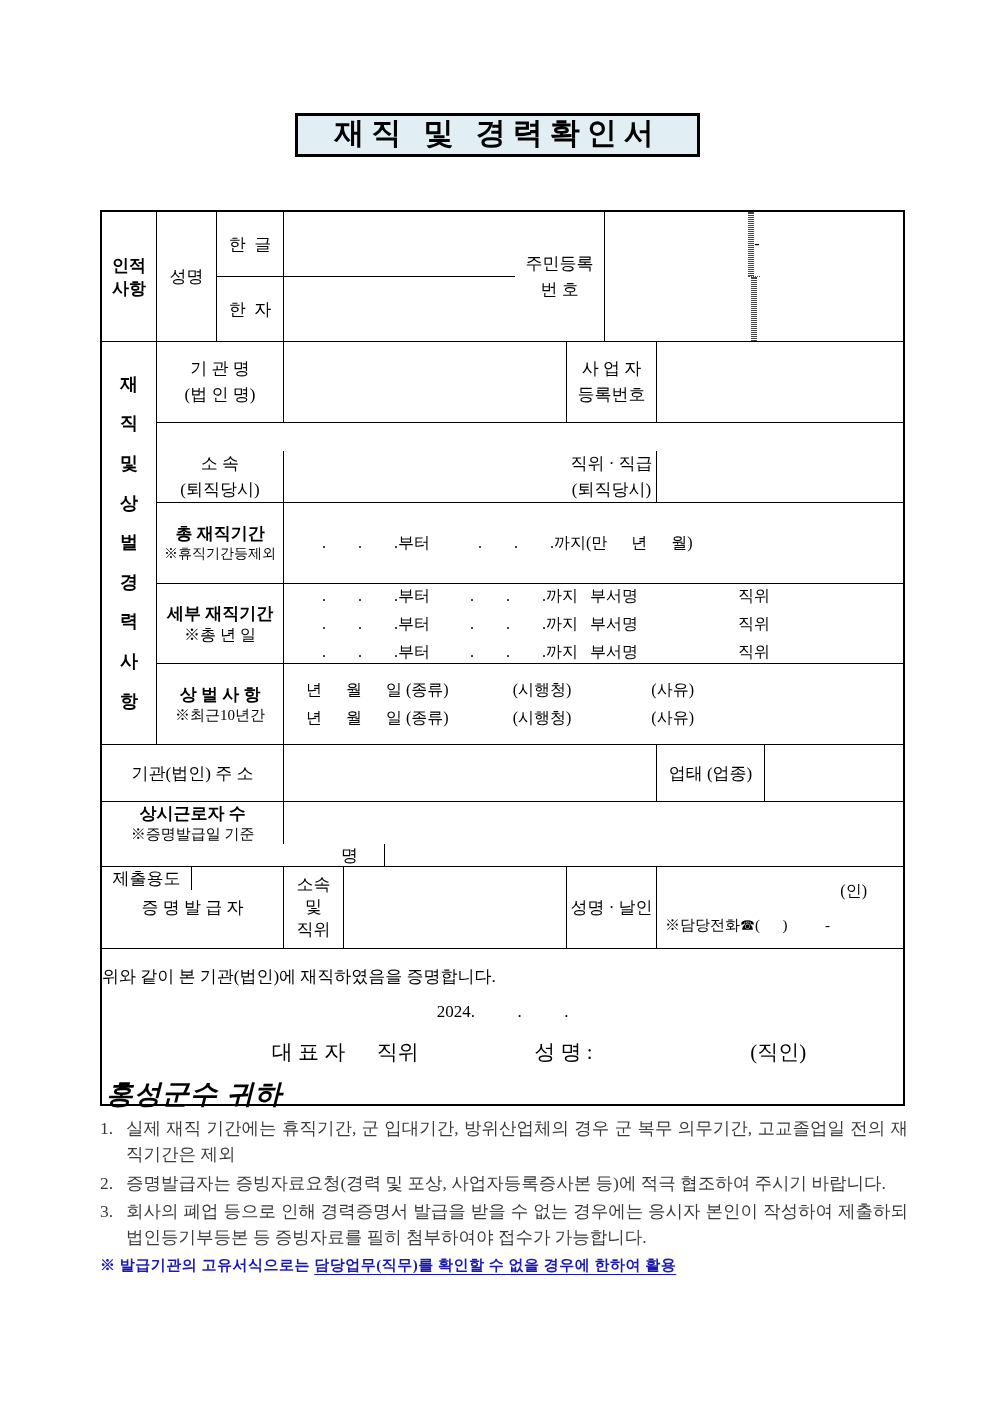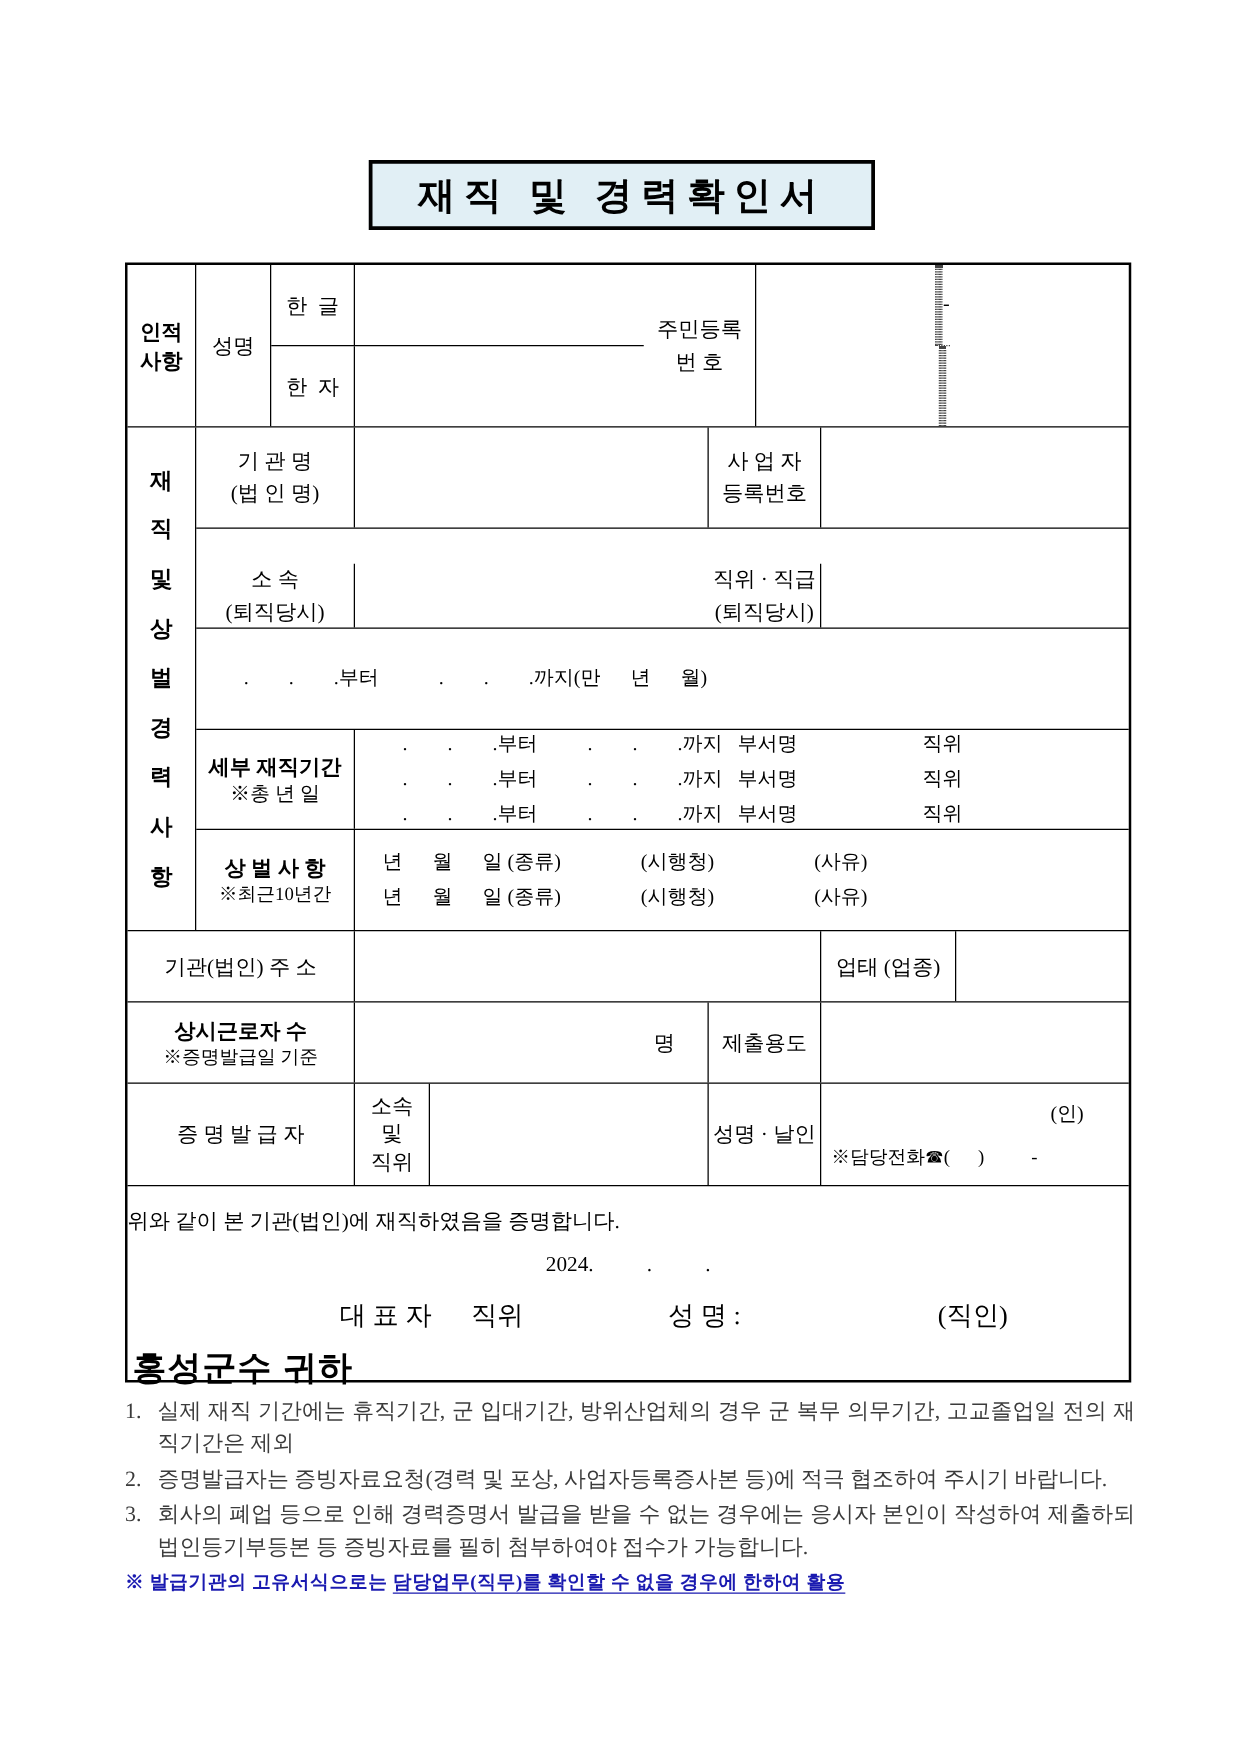--- a/index.html
+++ b/index.html
@@ -7,23 +7,23 @@
   body {
     position:relative; height:1403px;
     font-family:"Liberation Serif","DejaVu Serif",serif;
     color:#000;
   }
   .pre { white-space:pre; }
   .preline { white-space:pre-line; }
 
   
   .title-box {
-    position:absolute; left:295px; top:128px; width:405px; height:56px;
+    position:absolute; left:295px; top:113px; width:405px; height:44px;
     background:#e1eff5; border:3px solid #000;
-    display:flex; align-items:center; justify-content:center;
+    display:flex; align-items:flex-end; justify-content:center;
   }
   .title-box span {
     font-size:30px; font-weight:bold; letter-spacing:7px;
     font-family:"Liberation Sans","DejaVu Sans",sans-serif;
   }
 
   
   .tbl {
     position:absolute; left:100px; top:210px; width:805px;
     border:2px solid #000; font-size:17px;
@@ -38,21 +38,21 @@
   .bold { font-weight:bold;text-align:right; }
 
   
   .h-sec1 { height:130px; }
   .h-org  { height:62px; }
   .h-aff  { height:65px;align-items:flex-end; }
   .h-tot  { height:76px; }
   .h-det  { height:122px; }
   .h-rew  { height:78px; }
   .h-addr { height:57px; }
-  .h-emp  { height:65px; }
+  .h-emp  { height:65px;flex-direction:column; }
   .h-iss  { height:82px; }
   .h-cert { height:155px; }
 
   
   .w-seclbl { width:55px; }
   .w-name   { width:60px; }
   .w-hg     { width:67px; }
   .w-input1 { width:283px; }
   .w-lbl2   { width:90px; }
   .w-grid   { flex:1; }
@@ -83,21 +83,21 @@
   .seal-line { text-align:right; padding-right:28px; font-size:16px; }
   .phone-line { text-align:left; margin-top:14px; }
 
   
   .cert-cell { flex-direction:column; align-items:stretch; justify-content:flex-start; padding:16px 0 0 0; }
   .cert-statement { font-size:17px; text-align:left; }
   .cert-date { text-align:center; font-size:17px; margin-top:14px; }
   .cert-sign { padding-left:73px; font-size:21px; margin-top:16px; text-align:center; }
   .cert-addressee {
     font-size:27px; font-weight:bold; margin-top:10px; padding-left:4px; text-align:left;
-    font-family:"Liberation Sans","DejaVu Sans",sans-serif; letter-spacing:1px;
+    font-family:"Liberation Sans","DejaVu Sans",sans-serif; letter-spacing:1px;font-style:italic;
   }
 
   
   .notes { position:absolute; left:100px; top:1115px; width:808px; color:#3b3b3b; font-size:17.5px; }
   .note-item { display:flex; line-height:1.5; margin-bottom:2px; }
   .note-num { width:26px; flex:none; }
   .note-text { flex:1; text-align:justify; }
   .footnote {
     margin-top:6px; color:#1a1ab0; font-weight:bold; font-size:15px;
     font-family:"Liberation Serif","DejaVu Serif",serif; letter-spacing:0.5px;
@@ -178,20 +178,24 @@
       <div class="subrow h-aff">
         <div class="cell w-lblB preline lbl-line">소        속
 (퇴직당시)</div>
         <div class="cell w-input1"></div>
         <div class="cell w-lbl2 preline lbl-line">직위 · 직급
 (퇴직당시)</div>
         <div class="cell flex1"></div>
       </div>
 
       <div class="subrow h-tot">
+        <div class="cell w-lblB stack" style="justify-content:center">
+          <div class="bold">총 재직기간</div>
+          <div class="sub-note">※휴직기간등제외</div>
+        </div>
         <div class="cell flex1 content-lines">
           <div class="pre">      .        .        .부터            .        .        .까지(만      년      월)</div>
         </div>
       </div>
 
       <div class="subrow h-det">
         <div class="cell w-lblB stack" style="justify-content:center">
           <div class="bold">세부 재직기간</div>
           <div class="sub-note" style="font-size:16px">※총 년 일</div>
         </div>

